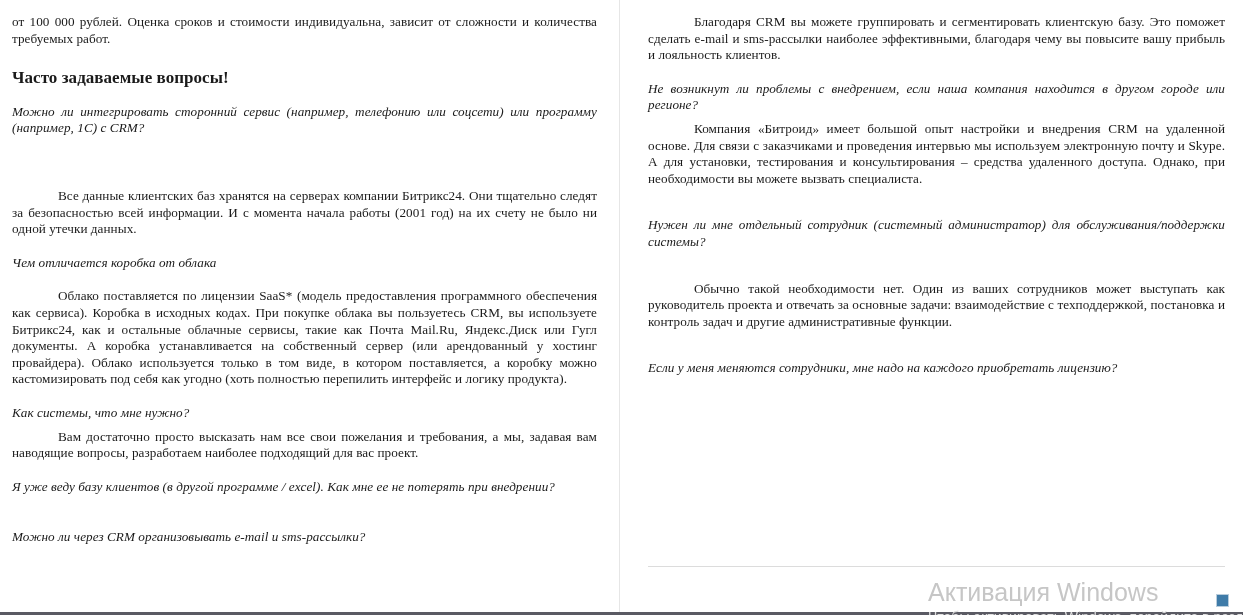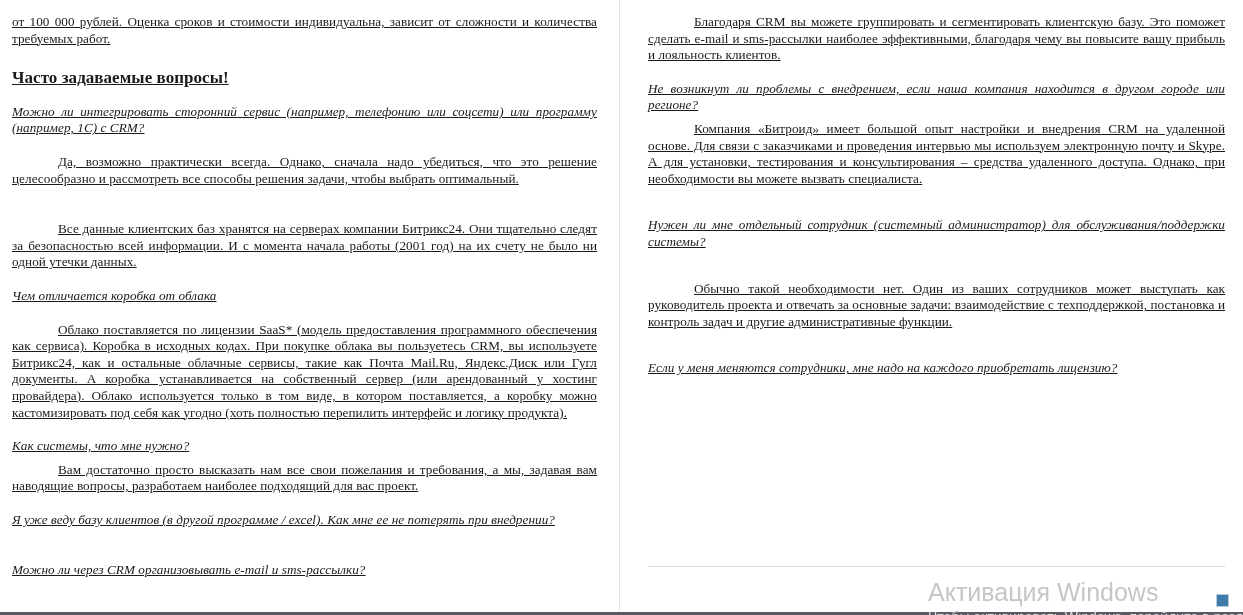--- a/index.html
+++ b/index.html
@@ -14,21 +14,20 @@
     font-family: "Liberation Serif", "DejaVu Serif", serif;
     color: #1a1a1a;
     position: relative;
   }
 
   .doc-viewport {
     position: absolute;
     inset: 0;
     display: flex;
     background: #4c1d95;
-    text-decoration: underline;
   }
 
   .page {
     position: relative;
     height: 615px;
     box-sizing: border-box;
     background: #ffffff;
     overflow: hidden;
   }
   .page-left {
@@ -156,21 +155,20 @@
     <div class="sp-l"></div>
 
     <p class="heading-bold no-indent">Часто задаваемые вопросы!</p>
 
     <div class="sp-m"></div>
 
     <p class="q no-indent">Можно ли интегрировать сторонний сервис (например, телефонию или соцсети) или программу (например, 1С) с CRM?</p>
 
     <div class="sp-m"></div>
 
-    <p class="a indent">Да, возможно практически всегда. Однако, сначала надо убедиться, что это решение целесообразно и рассмотреть все способы решения задачи, чтобы выбрать оптимальный.</p>
 
     <div class="sp-m"></div>
 
 
     <div class="sp-m"></div>
 
     <p class="a indent">Все данные клиентских баз хранятся на серверах компании Битрикс24. Они тщательно следят за безопасностью всей информации. И с момента начала работы (2001 год) на их счету не было ни одной утечки данных.</p>
 
     <div class="sp-m"></div>
 

